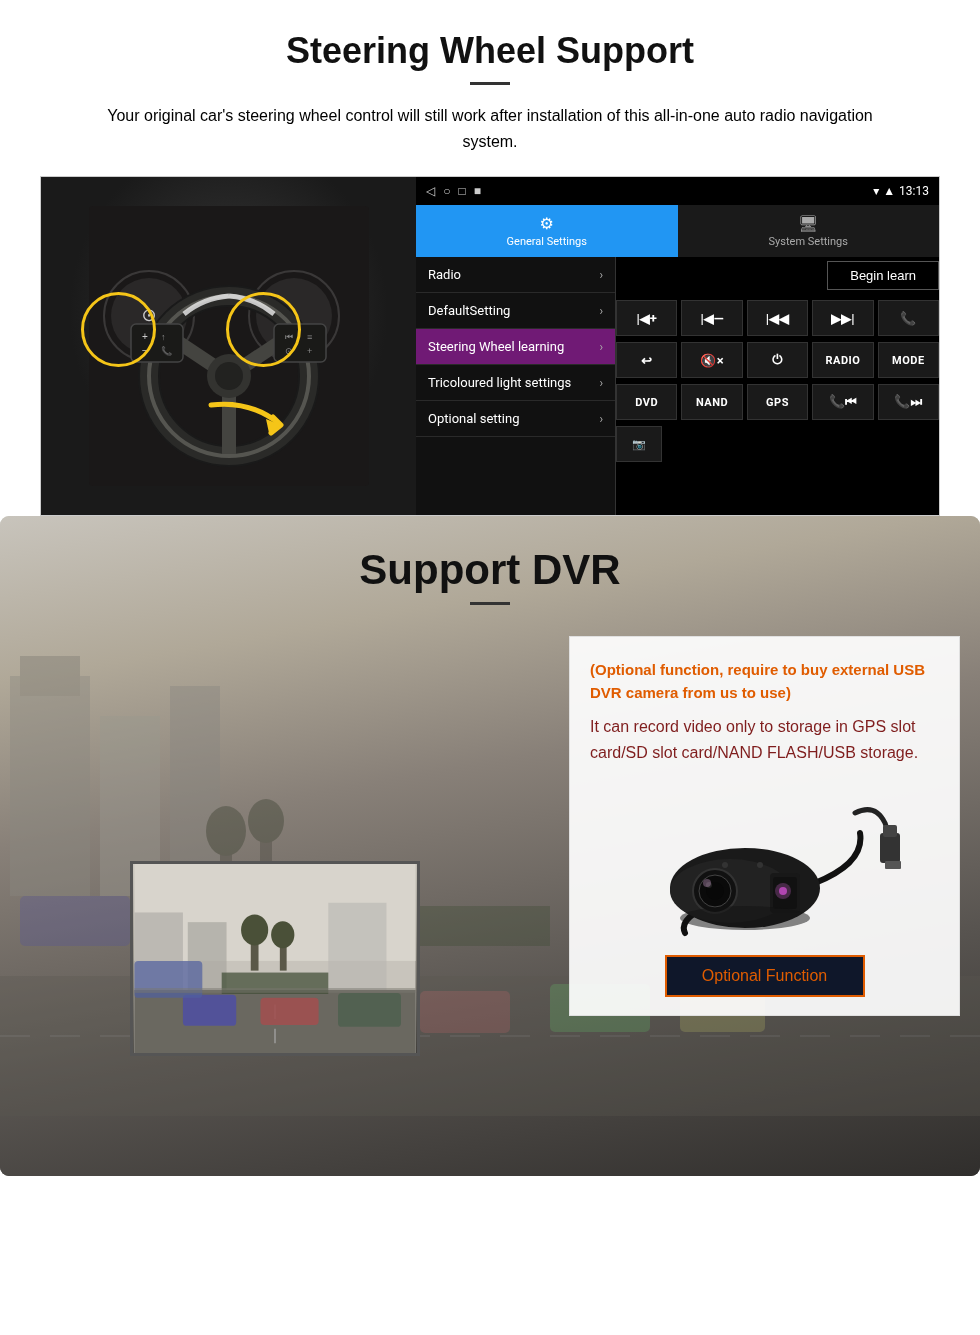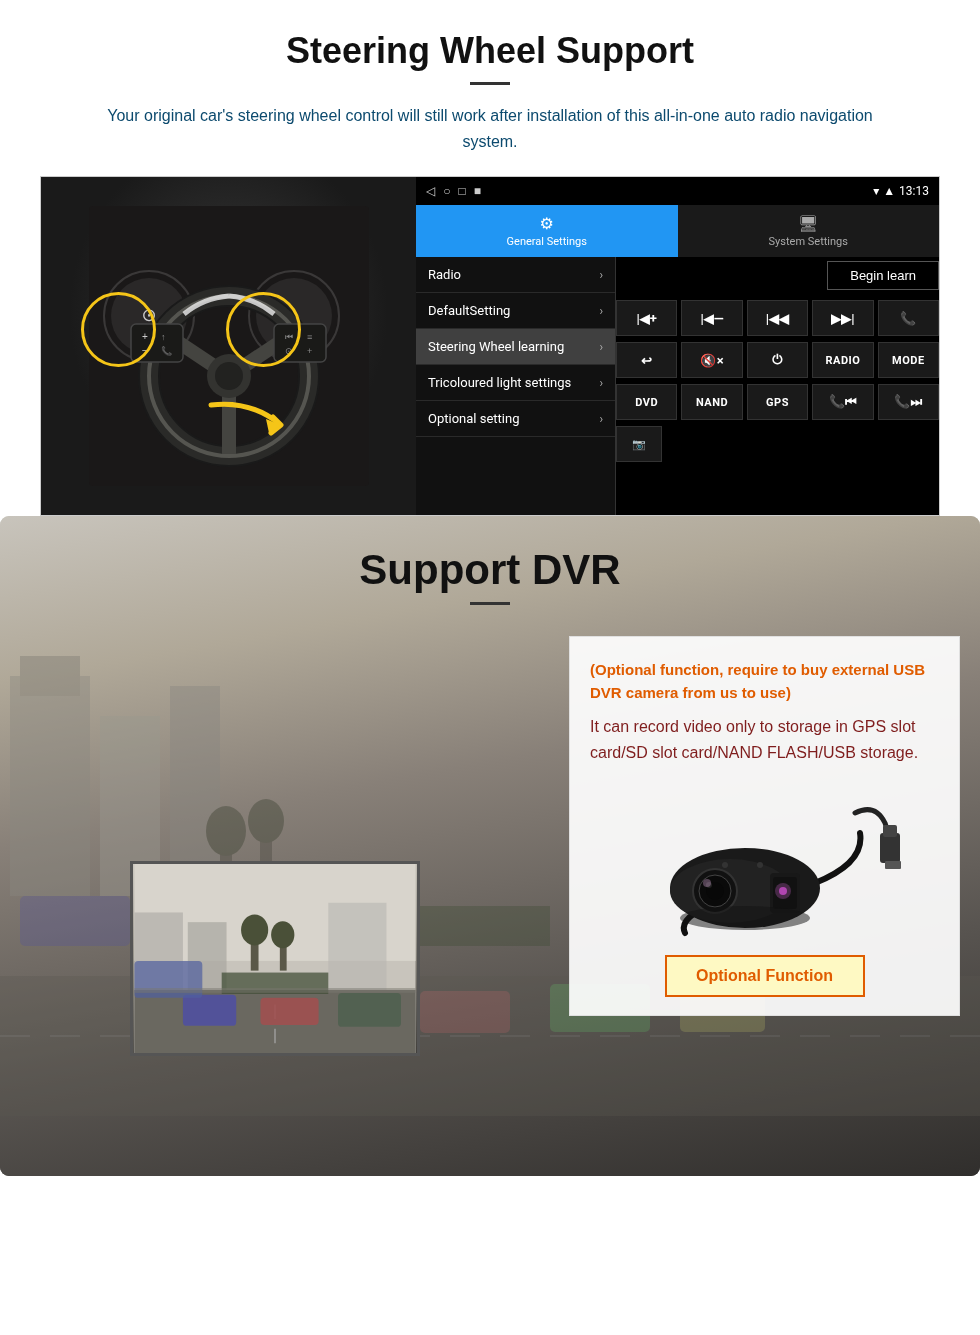--- a/index.html
+++ b/index.html
@@ -22,21 +22,21 @@
       margin-bottom: 10px;
     }
     .title-divider {
       width: 40px;
       height: 3px;
       background: #333;
       margin: 0 auto 18px;
     }
     .section-subtitle {
       font-size: 16px;
-      color: #0c4a6e;
+      color: #000000;
       line-height: 1.6;
       margin-bottom: 22px;
       max-width: 820px;
       margin-left: auto;
       margin-right: auto;
     }
 
     
     .steering-screenshot {
       display: flex;
@@ -155,21 +155,21 @@
     .menu-item {
       display: flex;
       align-items: center;
       justify-content: space-between;
       padding: 10px 12px;
       color: #fff;
       font-size: 13px;
       border-bottom: 1px solid #2a2a2a;
     }
     .menu-item.active {
-      background: #404040;
+      background: #701a75;
     }
     .menu-item .chevron { color: #aaa; font-size: 12px; }
 
     .content-area {
       flex: 1;
       background: #000;
       display: flex;
       flex-direction: column;
       gap: 6px;
     }
@@ -294,22 +294,22 @@
     }
     .dvr-optional-btn {
       display: block;
       width: 200px;
       margin: 0 auto;
       padding: 10px 0;
       text-align: center;
       border: 2px solid #e05c00;
       color: #e05c00;
       font-size: 16px;
-      font-weight: bold;
-      background: #fef9c3;
+      font-weight: normal;
+      background: #0f172a;
       cursor: pointer;
     }
 
     
     .dvr-preview {
       position: absolute;
       left: 130px;
       bottom: 120px;
       width: 290px;
       height: 195px;

